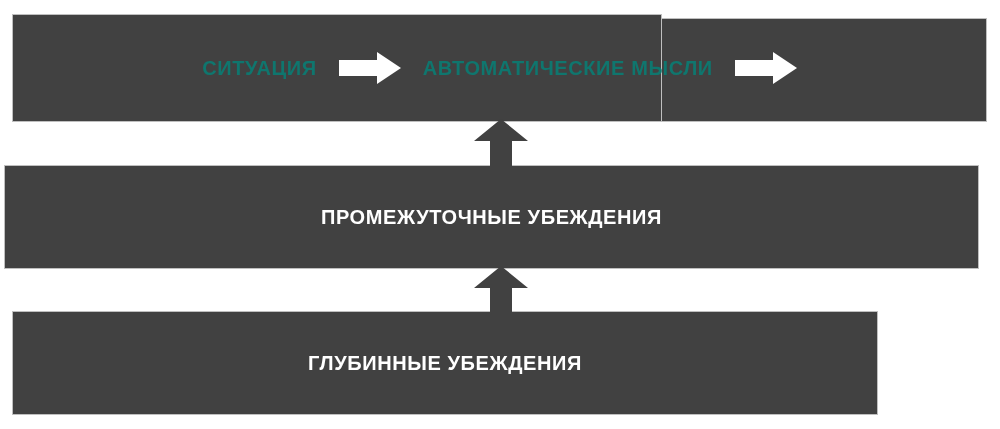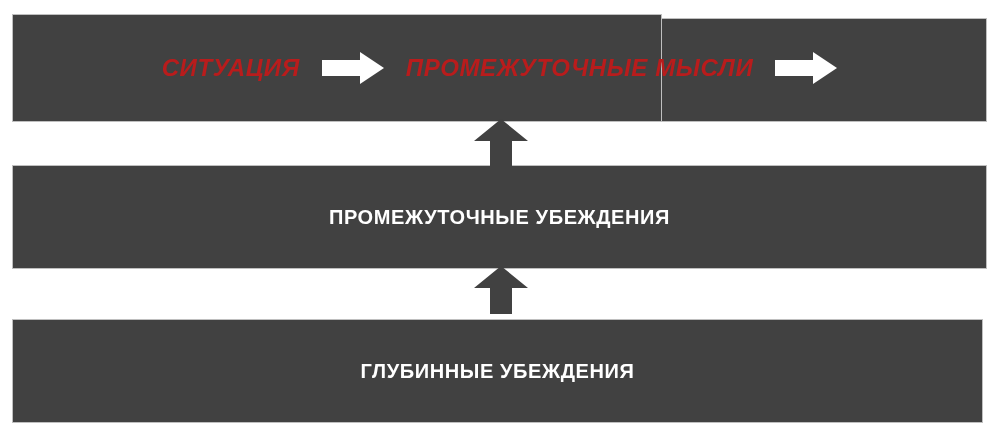--- a/index.html
+++ b/index.html
@@ -43,31 +43,31 @@
   #band-top-right {
     left: 660px;
     top: 18px;
     width: 327px;
     height: 104px;
     z-index: 2;
     border-left: none;
   }
 
   #band-middle {
-    left: 12px;
+    left: 4px;
     top: 165px;
     width: 975px;
     height: 104px;
     z-index: 3;
   }
 
   #band-bottom {
     left: 12px;
-    top: 319px;
-    width: 971px;
+    top: 311px;
+    width: 866px;
     height: 104px;
     z-index: 3;
   }
 
   
   .band-label {
     color: #ffffff;
     font-weight: bold;
     font-size: 20px;
     letter-spacing: 0.6px;
@@ -85,27 +85,26 @@
     z-index: 5;
     display: flex;
     align-items: center;
     justify-content: center;
     gap: 22px;
     pointer-events: none;
   }
   #flow-row > * { pointer-events: auto; }
 
   .flow-label {
-    color: #b91c1c;
+    color: #0f766e;
     font-weight: bold;
-    font-size: 24px;
+    font-size: 20px;
     letter-spacing: 0.6px;
     white-space: nowrap;
     font-family: "Liberation Sans", sans-serif;
-    font-style: italic;
   }
 
   
   .arrow-right {
     width: 62px;
     height: 32px;
     flex: 0 0 auto;
     display: block;
   }
 
@@ -136,21 +135,21 @@
   <div class="band" id="band-top-right"></div>
 
   <div id="flow-row">
 
     <span class="flow-label">СИТУАЦИЯ</span>
 
     <svg class="arrow-right" viewBox="0 0 62 32" aria-hidden="true">
       <polygon points="0,8 38,8 38,0 62,16 38,32 38,24 0,24" fill="#ffffff"></polygon>
     </svg>
 
-    <span class="flow-label">ПРОМЕЖУТОЧНЫЕ МЫСЛИ</span>
+    <span class="flow-label">АВТОМАТИЧЕСКИЕ МЫСЛИ</span>
 
     <svg class="arrow-right" viewBox="0 0 62 32" aria-hidden="true">
       <polygon points="0,8 38,8 38,0 62,16 38,32 38,24 0,24" fill="#ffffff"></polygon>
     </svg>
 
 
   </div>
 
   <svg class="arrow-up" id="arrow-up-upper" viewBox="0 0 54 49" preserveAspectRatio="none" aria-hidden="true">
     <polygon points="27,0 54,22 38,22 38,49 16,49 16,22 0,22" fill="#414141"></polygon>

